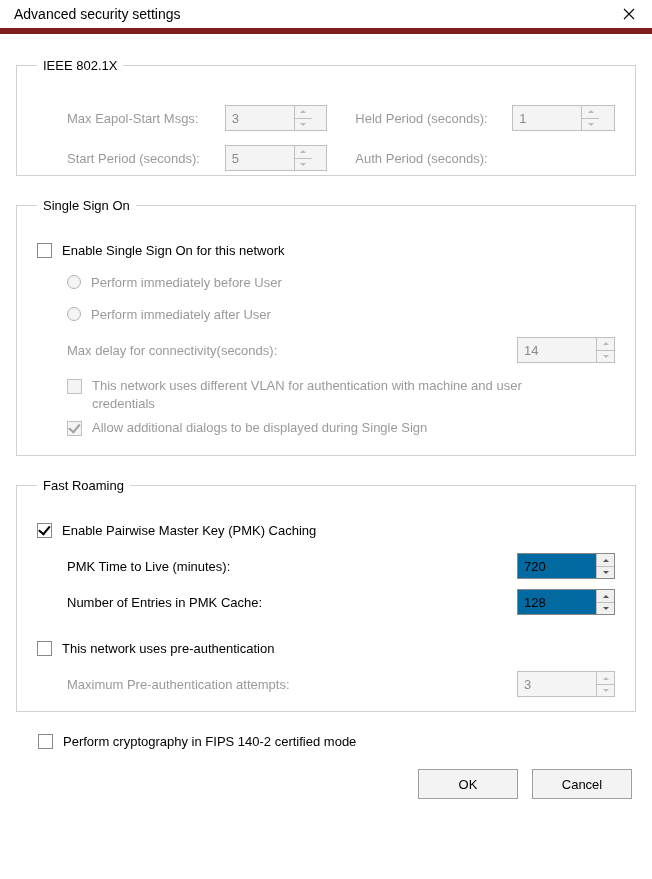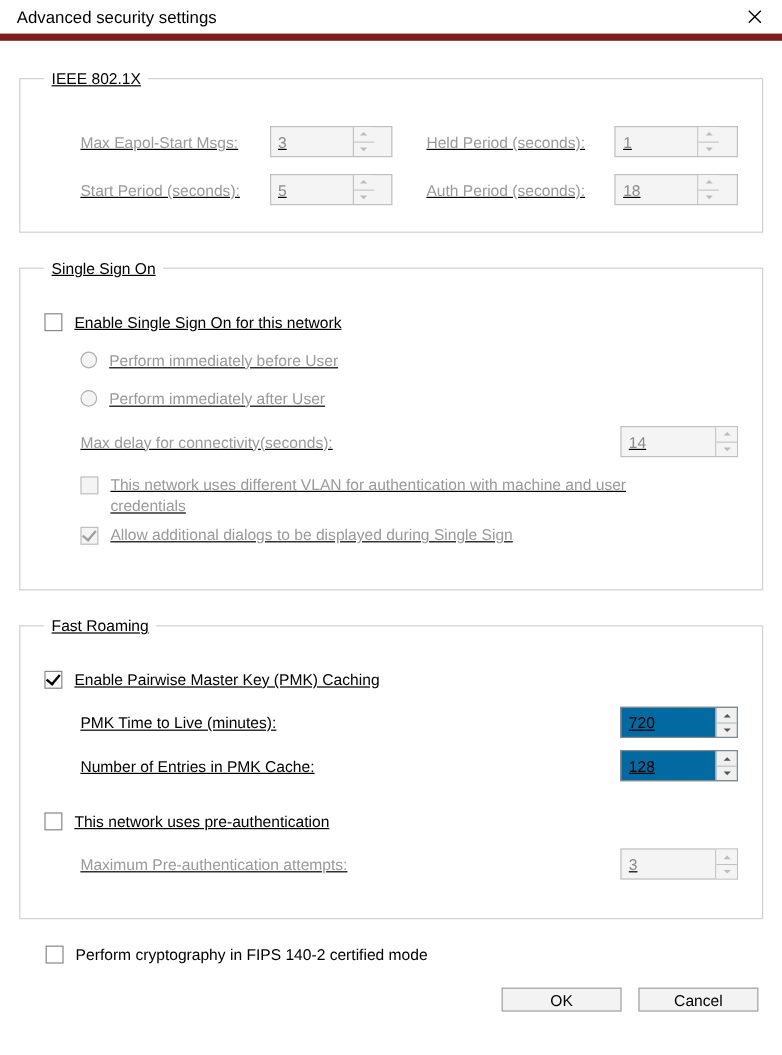--- a/index.html
+++ b/index.html
@@ -23,23 +23,22 @@
   .titlebar-title { flex: 1; font-size: 14px; }
   .titlebar-close {
     width: 46px; height: 34px;
     display: flex; align-items: center; justify-content: center;
     cursor: default;
   }
   .content { padding: 10px 16px 16px 16px; }
   fieldset {
     border: 1px solid #d0d0d0;
     margin: 14px 0 22px 0;
-    padding: 18px 20px 22px 20px;
+    padding: 18px 20px 4px 20px;
     position: relative;
-    text-decoration: underline;
   }
   legend {
     padding: 0 6px;
     font-size: 13px;
     color: #000;
   }
   .row {
     display: flex;
     align-items: center;
     margin: 6px 0;
@@ -141,21 +140,21 @@
   .multiline .checkbox { margin-top: 2px; }
   .multiline .label { line-height: 1.4; }
   .bottom-check { margin: 6px 0 20px 22px; display: flex; align-items: center; }
   .buttons {
     display: flex;
     justify-content: flex-end;
     gap: 14px;
     padding-right: 4px;
   }
   .btn-std {
-    width: 100px; height: 20px;
+    width: 100px; height: 30px;
     border: 1px solid #a0a0a0;
     background: #f3f3f3;
     display: flex; align-items: center; justify-content: center;
     font-size: 13px;
     cursor: default;
   }
   .gap { height: 4px; }
 </style>
 </head>
 <body>
@@ -207,31 +206,20 @@
             <span class="btn">
               <span class="arrow-up"></span>
             </span>
             <span class="btn">
               <span class="arrow-down"></span>
             </span>
           </span>
       </span>
       <span></span>
       <span class="lbl label disabled">Auth Period (seconds):</span>
-      <span class="spinner disabled">
-        <span class="val">18</span>
-        <span class="btns">
-            <span class="btn">
-              <span class="arrow-up"></span>
-            </span>
-            <span class="btn">
-              <span class="arrow-down"></span>
-            </span>
-          </span>
-      </span>
     </div>
   </fieldset>
 
   <fieldset>
     <legend>Single Sign On</legend>
     <div class="row">
       <span class="checkbox"></span>
       <span class="label">Enable Single Sign On for this network</span>
     </div>
     <div class="row indent">

